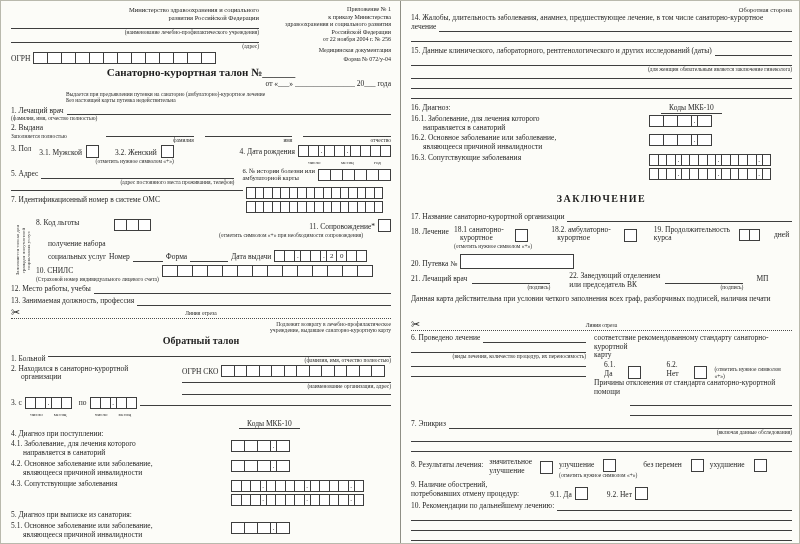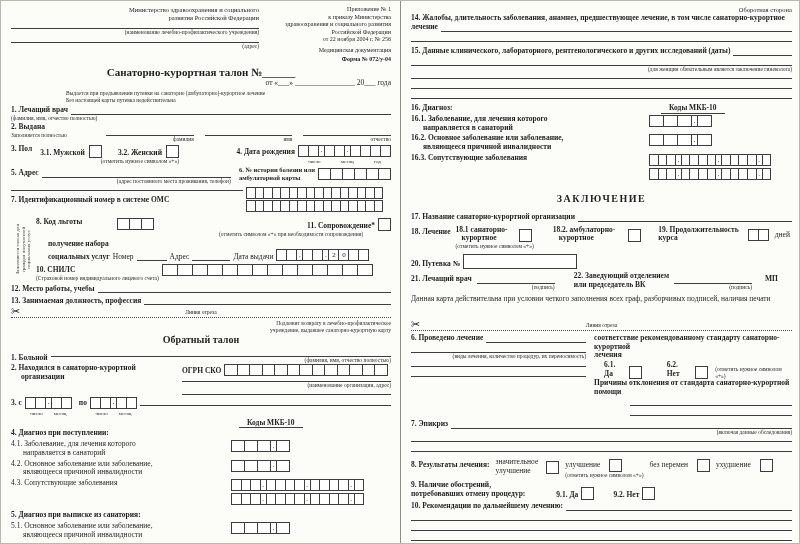--- a/index.html
+++ b/index.html
@@ -2,21 +2,21 @@
 <html><head>
 <meta charset="utf-8">
 <style>
   html,body{margin:0;padding:0;background:#eceae4;}
   .sheet{position:relative;width:800px;height:544px;margin:0 auto;background:#fcfcf8;
     border:1px solid #b9b9ad;box-sizing:border-box;overflow:hidden;
     font-family:"Liberation Serif","DejaVu Serif",serif;color:#1f1f1f;font-size:7.5px;line-height:1.18;}
   .page{position:absolute;top:0;height:544px;width:400px;box-sizing:border-box;padding:5px 9px 4px 10px;}
   .pl{left:0;border-right:1px solid #8f8f85;}
   .pr{left:400px;}
-  .b{font-weight:700;}
+  .b{font-weight:400;}
   .sm{font-size:6.5px;}
   .cap{font-size:5.5px;line-height:1.15;color:#2d2d2d;}
   .center{text-align:right;}
   .rt{text-align:right;}
   .row{display:flex;align-items:flex-end;gap:3px;}
   .rowt{display:flex;align-items:flex-start;gap:3px;}
   .fill{display:inline-block;border-bottom:1px solid #3e3e3e;height:8px;flex:1 1 auto;min-width:8px;}
   .fline{border-bottom:1px solid #3e3e3e;height:1px;margin-top:8px;}
   .boxes{display:inline-flex;align-items:flex-end;}
   .bx{width:var(--bw,12px);height:12px;border:1px solid #3e3e3e;margin-left:-1px;box-sizing:border-box;
@@ -24,21 +24,21 @@
   .bx:first-child{margin-left:0;}
   .dotc{width:7px !important;}
   .cbx{width:11px;height:11px;border:1px solid #3e3e3e;display:inline-block;background:#fff;flex:none;}
   .cut{position:relative;border-bottom:1px dotted #4a4a4a;height:8px;margin:4px 0 2px;}
   .cut .lbl{position:absolute;left:50%;transform:translateX(-50%);top:0;font-size:5.5px;background:#fcfcf8;padding:0 4px;}
   .cut .sc{position:absolute;left:0;top:-3px;font-size:11px;line-height:1;}
   .title{font-size:11px;font-weight:700;text-align:center;margin-top:2px;}
   .h2{font-size:10px;font-weight:700;text-align:center;}
   .diag{display:flex;margin-top:2px;align-items:flex-start;}
   .diag .lab{width:220px;flex:none;}
-  .pr .diag .lab{width:238px;font-weight:bold;}
+  .pr .diag .lab{width:238px;}
   .socwrap{position:relative;margin-top:3px;}
   .vnote{position:absolute;left:-9px;top:0;height:100%;writing-mode:vertical-rl;transform:rotate(180deg);
     font-size:5px;text-align:center;line-height:1.1;width:14px;color:#2d2d2d;}
   .sig{width:78px;display:flex;flex-direction:column;padding-top:4px;flex:none;}
   .sig .fill{flex:none;}
   .capsrow{display:flex;justify-content:space-around;font-size:5px;color:#2d2d2d;}
   .pbox{width:112px;height:13px;border:1px solid #3e3e3e;display:inline-block;background:#fff;}
 </style>
 </head>
 <body>
@@ -50,20 +50,38 @@
     <div class="rowt">
       <div style="width:248px;flex:none">
         <div class="center sm">
           <div>Министерство здравоохранения и социального</div>
           <div>развития Российской Федерации</div>
         </div>
         <div class="fline" style="margin-top:6px"></div>
         <div class="cap center">(наименование лечебно-профилактического учреждения)</div>
         <div class="fline" style="margin-top:5px"></div>
         <div class="cap center">(адрес)</div>
+        <div class="row" style="margin-top:3px">
+          <span class="b">ОГРН</span>
+          <span class="boxes" style="--bw:15px">
+              <span class="bx"></span>
+              <span class="bx"></span>
+              <span class="bx"></span>
+              <span class="bx"></span>
+              <span class="bx"></span>
+              <span class="bx"></span>
+              <span class="bx"></span>
+              <span class="bx"></span>
+              <span class="bx"></span>
+              <span class="bx"></span>
+              <span class="bx"></span>
+              <span class="bx"></span>
+              <span class="bx"></span>
+            </span>
+        </div>
       </div>
       <div class="rt sm" style="flex:1;font-size:6px;line-height:1.25">
         <div>Приложение № 1</div>
         <div>к приказу Министерства</div>
         <div>здравоохранения и социального развития</div>
         <div>Российской Федерации</div>
         <div>от 22 ноября 2004 г. № 256</div>
         <div style="margin-top:3px">Медицинская документация</div>
         <div style="margin-top:2px" class="b">Форма № 072/у-04</div>
       </div>
@@ -217,21 +235,21 @@
           </div>
           <div class="cap">(отметить символом «+» при необходимости сопровождения)</div>
         </div>
       </div>
       <div style="margin:2px 0 0 12px">
         <div class="b" style="padding-left:12px">получение набора</div>
         <div class="row" style="margin-top:1px">
           <span class="b" style="padding-left:12px">социальных услуг</span>
           <span>Номер</span>
           <span class="fill" style="max-width:30px"></span>
-          <span>Адрес</span>
+          <span>Форма</span>
           <span class="fill" style="max-width:38px"></span>
           <span>Дата выдачи</span>
           <span class="boxes" style="--bw:11px">
               <span class="bx"></span>
               <span class="bx"></span>
               <span class="bx dotc">.</span>
               <span class="bx"></span>
               <span class="bx"></span>
               <span class="bx dotc">.</span>
               <span class="bx">2</span>
@@ -563,21 +581,21 @@
       </div>
       <div class="rowt" style="margin-left:14px">
         <div class="b">
           <div>19. Продолжительность</div>
           <div>курса</div>
         </div>
         <span class="boxes" style="--bw:11px;margin:3px 0 0 6px">
             <span class="bx"></span>
             <span class="bx"></span>
           </span>
-        <span style="margin-left:3px;padding-top:5px">дней</span>
+        <span style="margin-left:11px;padding-top:5px">дней</span>
       </div>
     </div>
 
     <div class="row" style="margin-top:4px">
       <span class="b">20. Путевка №</span>
       <span class="pbox"></span>
     </div>
 
     <div class="rowt" style="margin-top:2px;gap:5px">
       <span class="b" style="padding-top:4px">21. Лечащий врач</span>
@@ -609,21 +627,21 @@
           <span class="b">6. Проведено лечение</span>
           <span class="fill"></span>
         </div>
         <div class="fline"></div>
         <div class="cap center">(виды лечения, количество процедур, их переносимость)</div>
         <div class="fline" style="margin-top:6px"></div>
         <div class="fline"></div>
       </div>
       <div style="flex:1 1 52%">
         <div class="b">соответствие рекомендованному стандарту санаторно-курортной</div>
-        <div class="b">лечения</div>
+        <div class="b">карту</div>
         <div class="row" style="margin-top:1px">
           <span class="b" style="margin-left:10px">6.1. Да</span>
           <span class="cbx"></span>
           <span class="b" style="margin-left:22px">6.2. Нет</span>
           <span class="cbx"></span>
           <span class="cap" style="margin-left:4px">(отметить нужное символом «+»)</span>
         </div>
         <div class="b">Причины отклонения от стандарта санаторно-курортной помощи</div>
         <div class="fline" style="margin-left:36px;margin-top:7px"></div>
         <div class="fline" style="margin-left:36px"></div>

